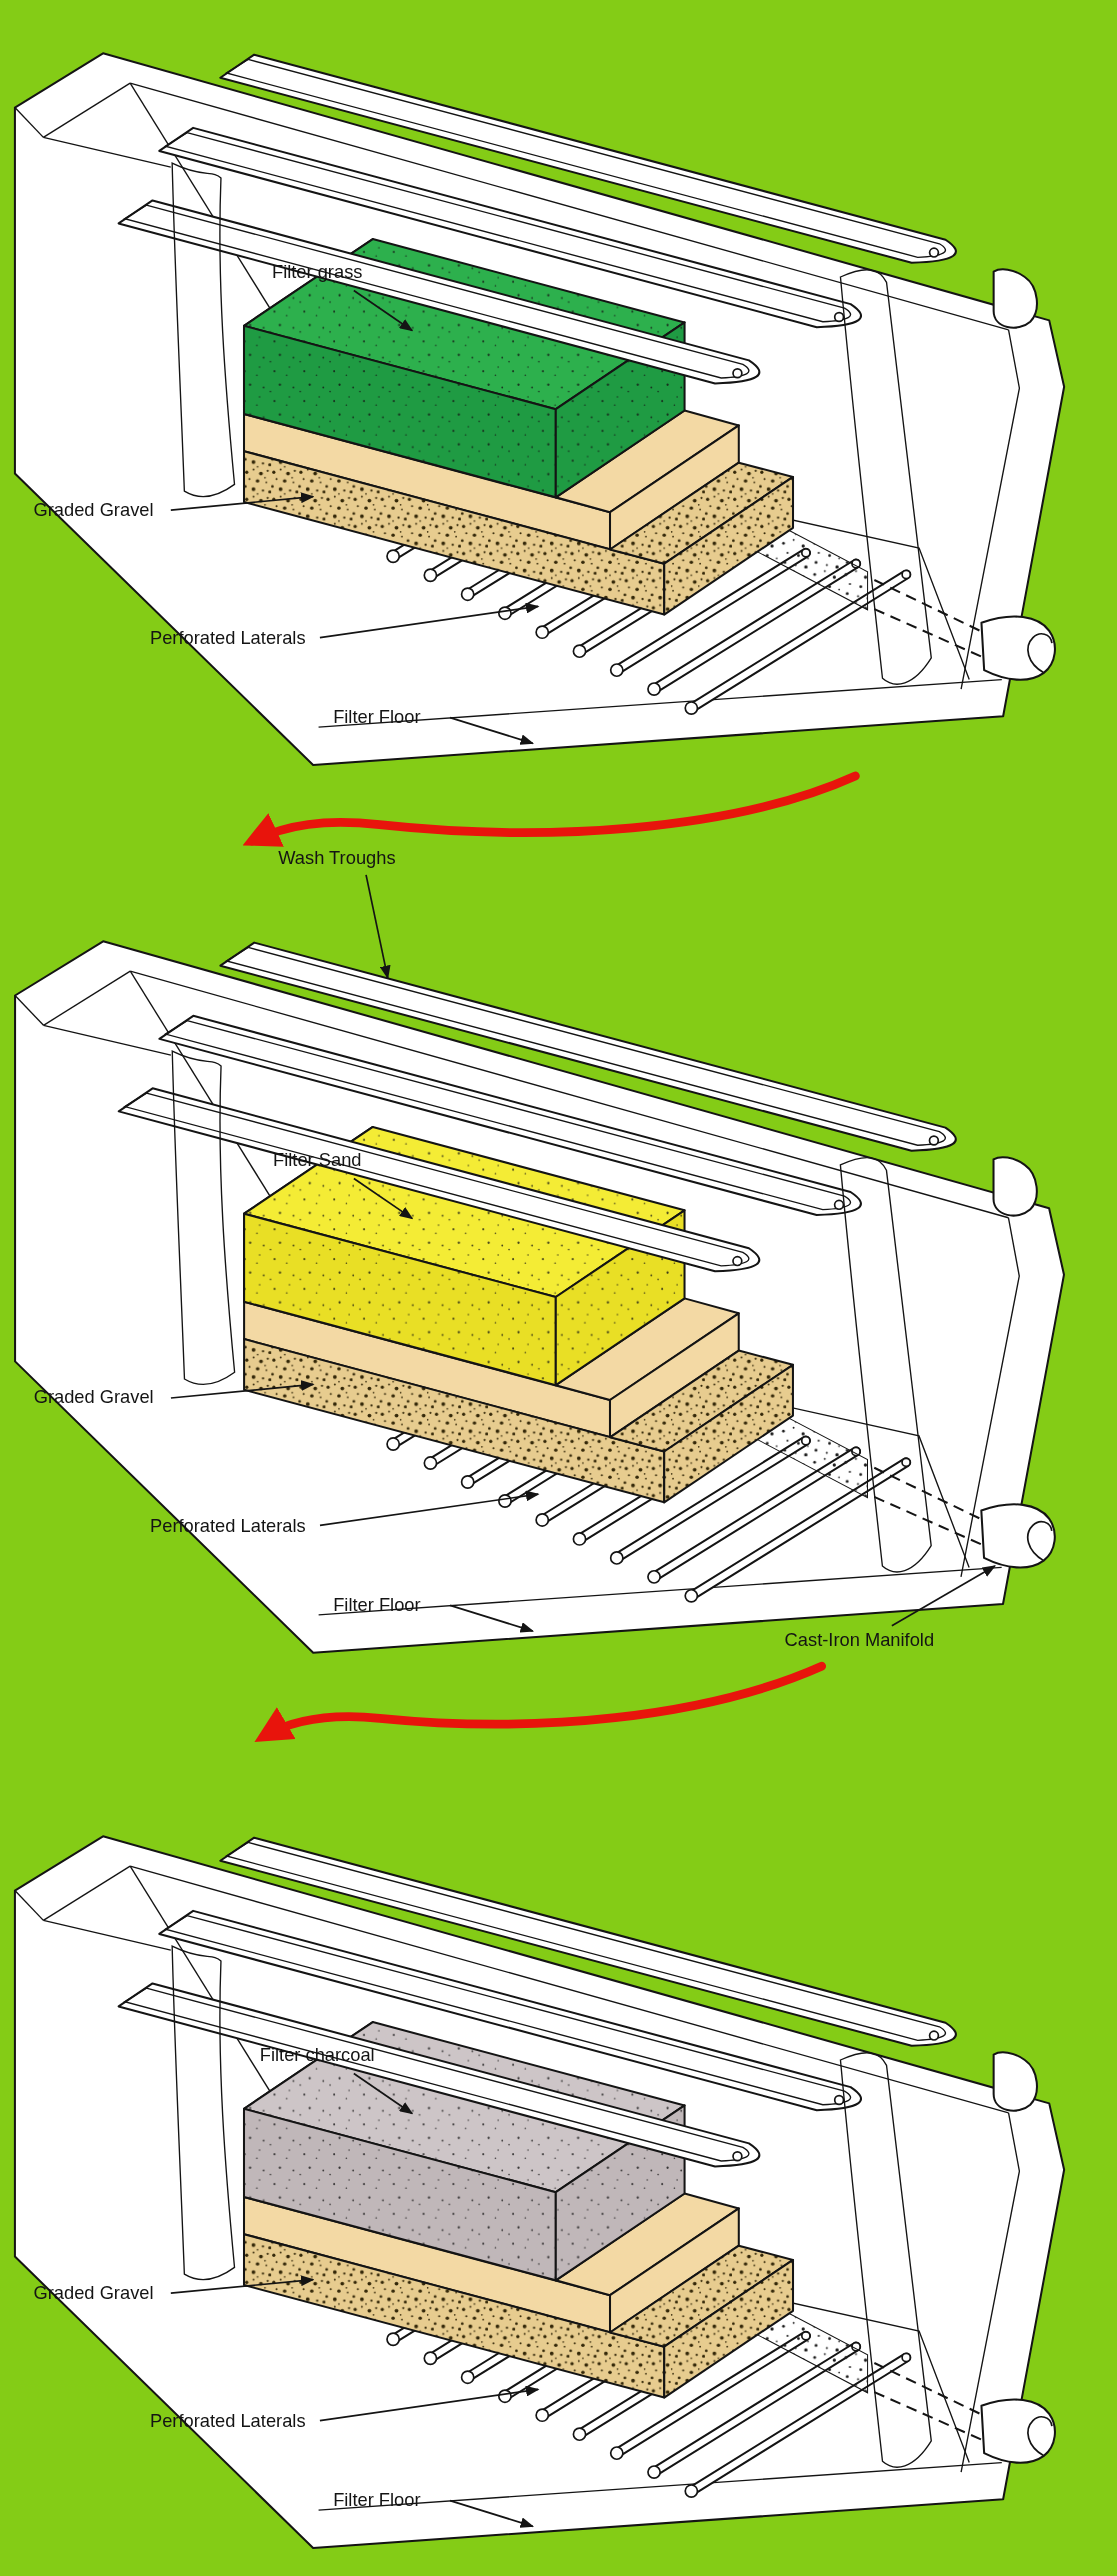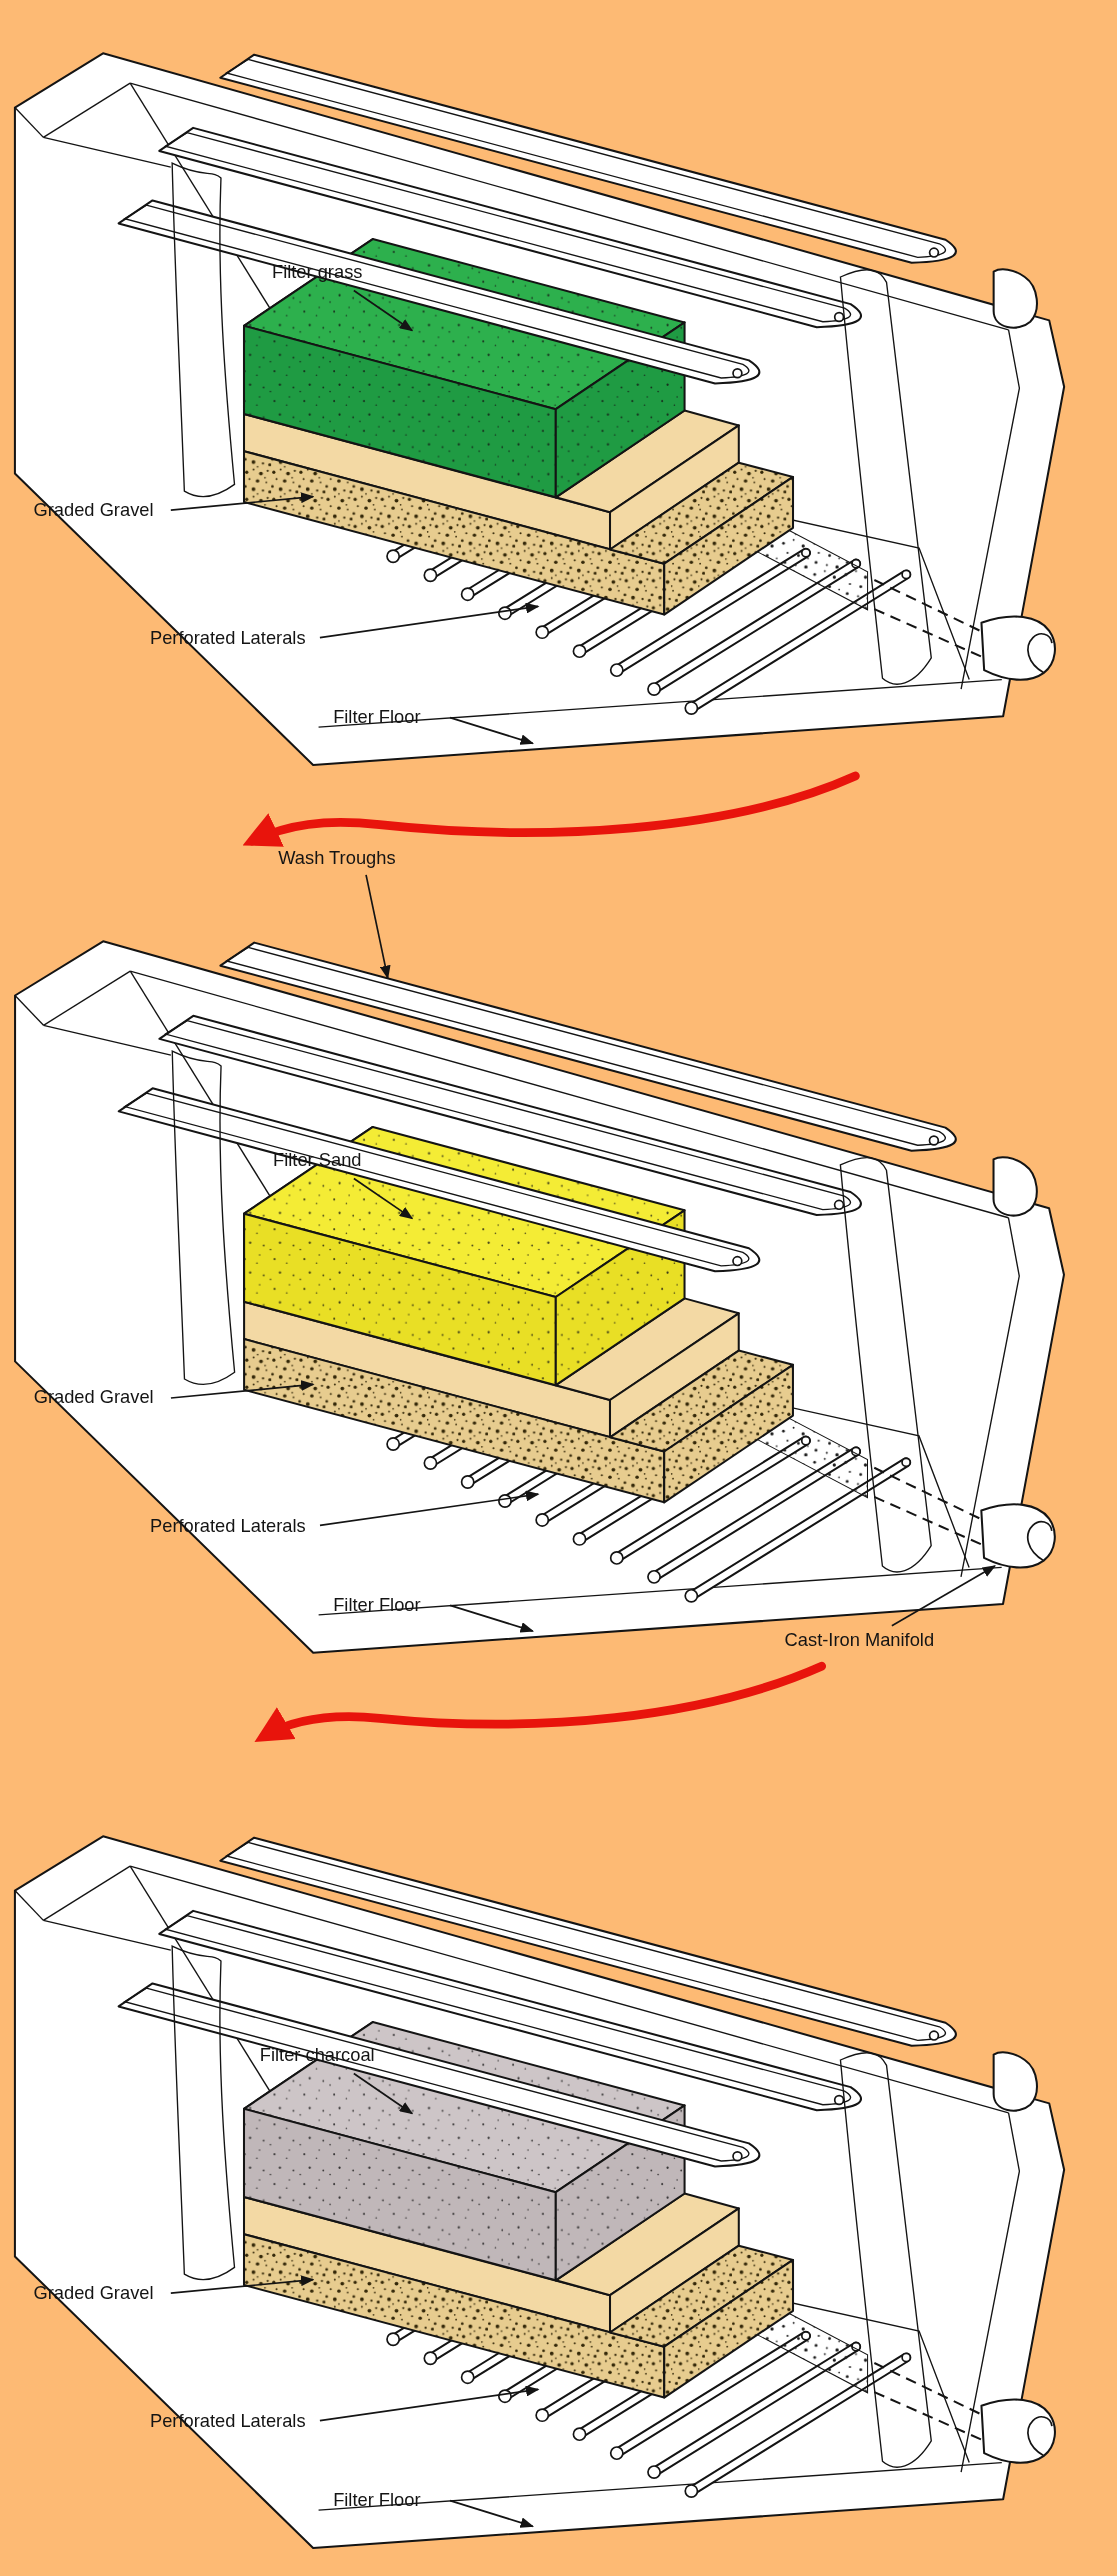--- a/index.html
+++ b/index.html
@@ -1,16 +1,16 @@
 <!DOCTYPE html>
 <html style="font-size:11px"><head>
 <meta charset="utf-8">
 <style>
   html,body{margin:0;padding:0;background:#ffffff;}
-  #page{position:relative;width:1117px;height:2576px;background:#fdba74;overflow:hidden;
+  #page{position:relative;width:1117px;height:2576px;background:#84cc16;overflow:hidden;
         font-family:"Liberation Sans",sans-serif;}
   .panel{position:absolute;left:0;}
   .lbl{font-family:"Liberation Sans",sans-serif;font-size:27px;fill:#141414;}
   .ln{stroke:#141414;stroke-width:3;stroke-linejoin:round;}
   .ln2{stroke:#141414;stroke-width:2.5;fill:none;}
   .thin{stroke:#141414;stroke-width:2;fill:none;}
   .media-top{fill:var(--mtop,#999);}
   .media-front{fill:var(--mfront,#888);}
   .media-side{fill:var(--mside,#aaa);}
   .pipeB{stroke:#141414;stroke-width:15;stroke-linecap:round;}

